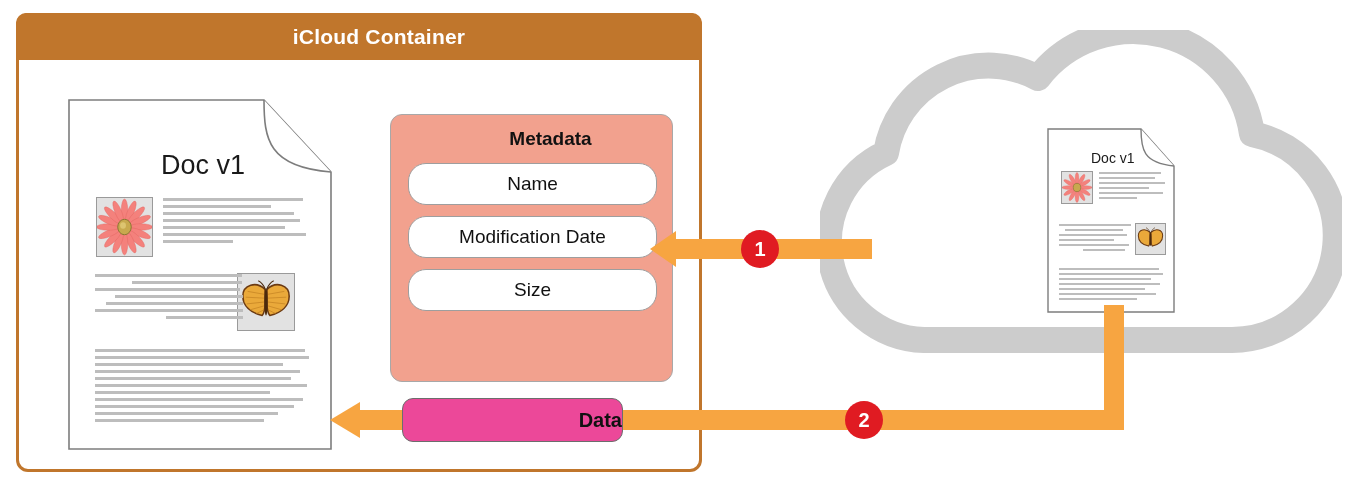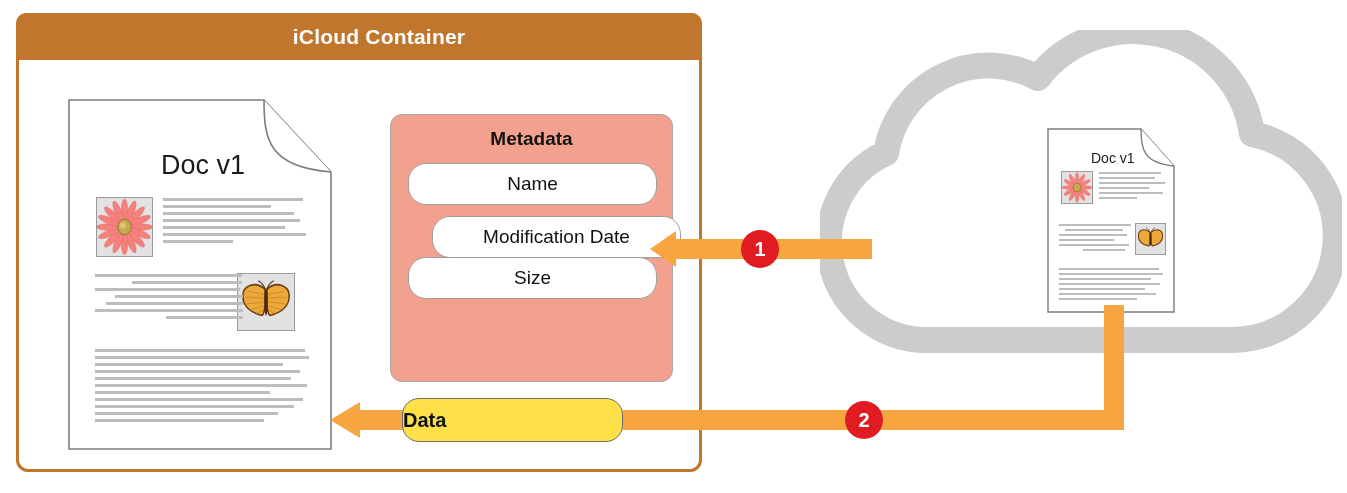--- a/index.html
+++ b/index.html
@@ -95,20 +95,21 @@
     padding: 0;
   }
   #metadata-title {
     position: absolute;
     left: 0; top: 13px;
     width: 100%;
     text-align: center;
     font-size: 19px;
     font-weight: bold;
     color: #111111;
+    padding-left: 19px;
   }
   .meta-field {
     position: absolute;
     left: 17px;
     width: 249px;
     height: 42px;
     box-sizing: border-box;
     background: #ffffff;
     border: 1px solid #9e9e9e;
     border-radius: 18px;
@@ -146,26 +147,26 @@
   }
 
   
   #data-pill {
     position: absolute;
     left: 402px;
     top: 398px;
     width: 221px;
     height: 44px;
     box-sizing: border-box;
-    background: #fde047;
+    background: #ec4899;
     border: 1px solid #6d6d6d;
-    border-radius: 17px;
+    border-radius: 11px;
     display: flex;
     align-items: center;
-    justify-content: flex-start;
+    justify-content: flex-end;
     font-size: 20px;
     font-weight: bold;
     color: #111111;
   }
 </style>
 </head>
 <body>
 
 <div id="icloud-container">
 
@@ -266,24 +267,24 @@
       <div class="doc-line" style="width:169px;height:3px;"></div>
     </div>
   </div>
 
   <div id="metadata-panel">
     <div id="metadata-title">Metadata</div>
 
     <div class="meta-field" style="top:48px;">
       <span>Name</span>
     </div>
-    <div class="meta-field" style="top:101px;margin-left:24px;">
+    <div class="meta-field" style="top:101px;">
       <span>Modification Date</span>
     </div>
-    <div class="meta-field" style="top:142px;">
+    <div class="meta-field" style="top:154px;">
       <span>Size</span>
     </div>
   </div>
 
 </div>
 
 <svg id="cloud-shape" viewBox="0 0 522 340">
   <path d="M 104,310
            A 98,98 0 0 1 66,123
            A 104,104 0 0 1 218,48

